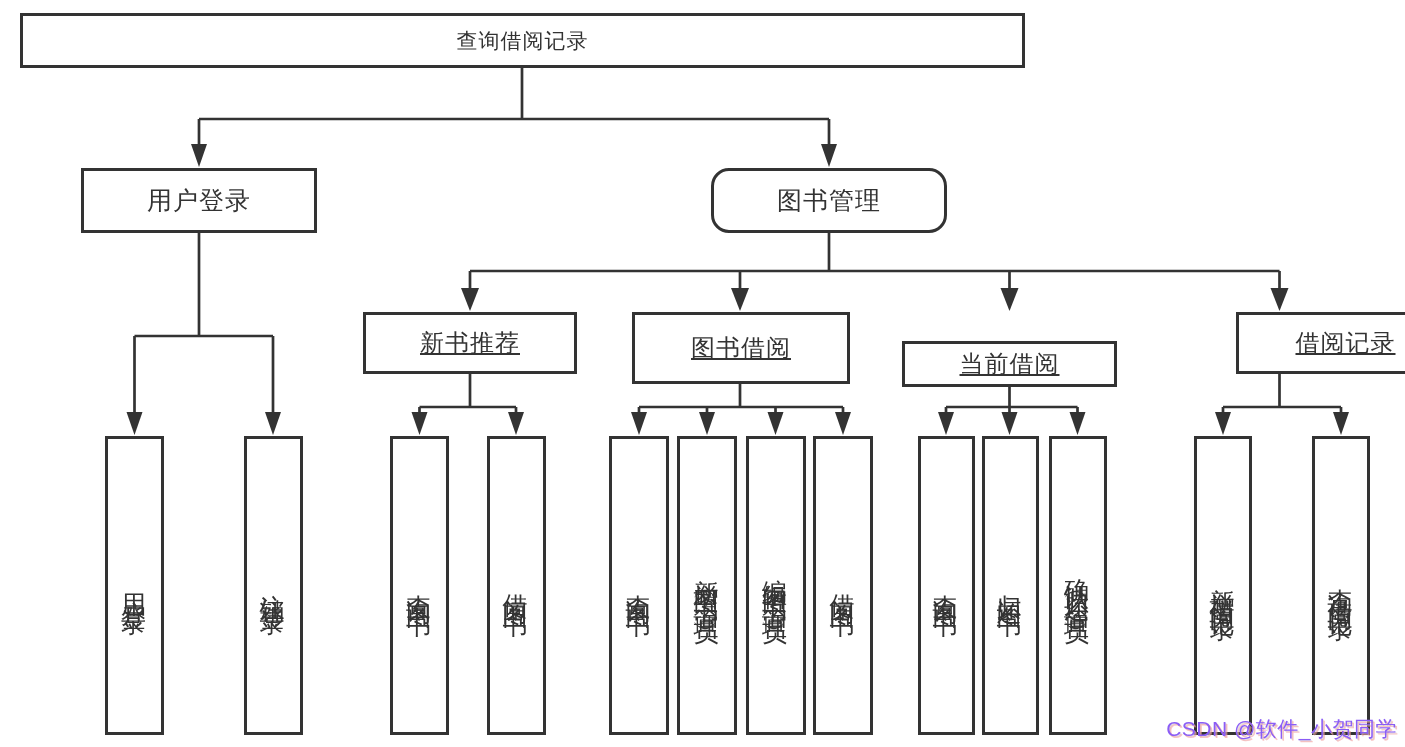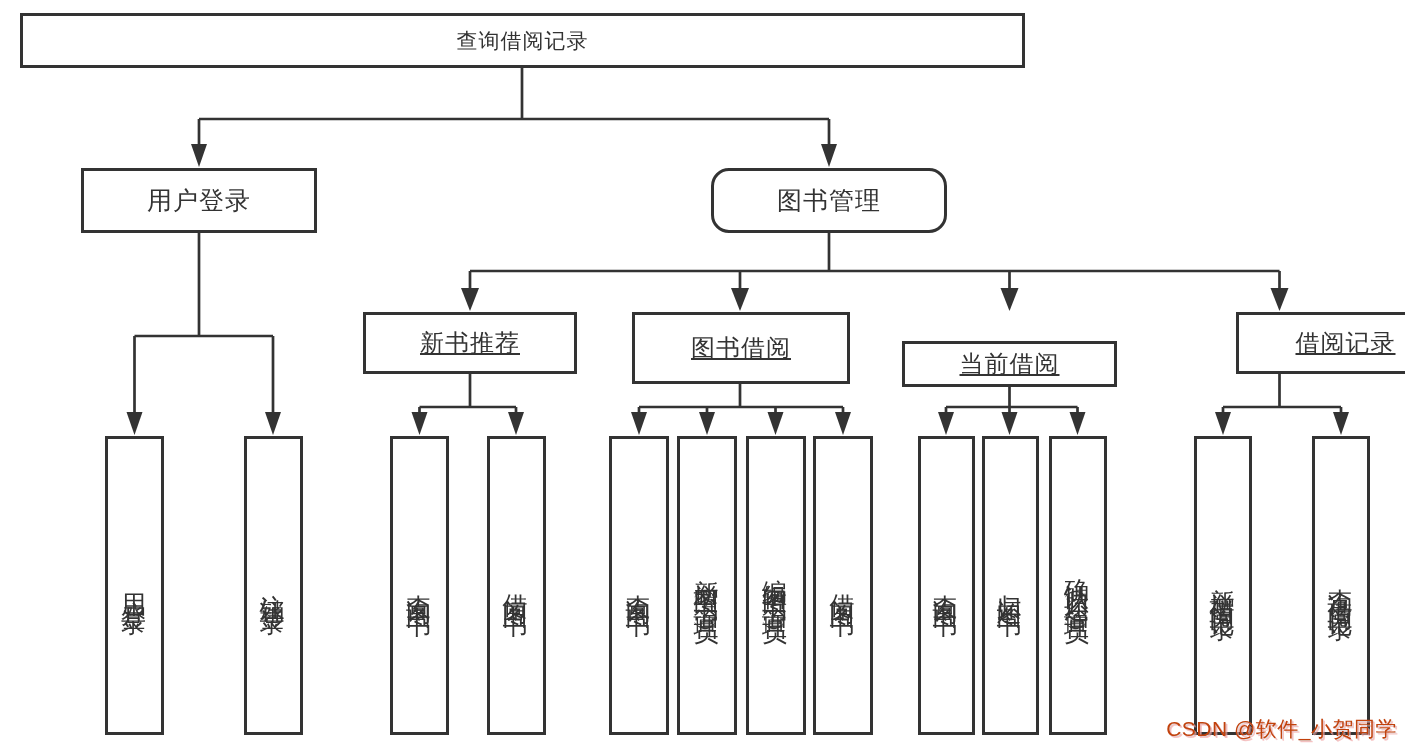--- a/index.html
+++ b/index.html
@@ -40,21 +40,21 @@
     letter-spacing: 6px;
     white-space: nowrap;
   }
   .watermark {
     position: absolute;
     right: 8px;
     bottom: 4px;
     z-index: 10;
     font-size: 21px;
     letter-spacing: 0.5px;
-    color: #c2410c;
+    color: #8b5cf6;
     text-shadow: 2px 2px 0 rgba(240,150,150,0.55), 1px 1px 0 rgba(205,205,210,0.6);
     margin-left: 14px;
   }
 </style>
 </head>
 <body>
 
 <div class="stage">
 
   <svg class="wires" viewBox="0 0 1405 747" xmlns="http://www.w3.org/2000/svg">

